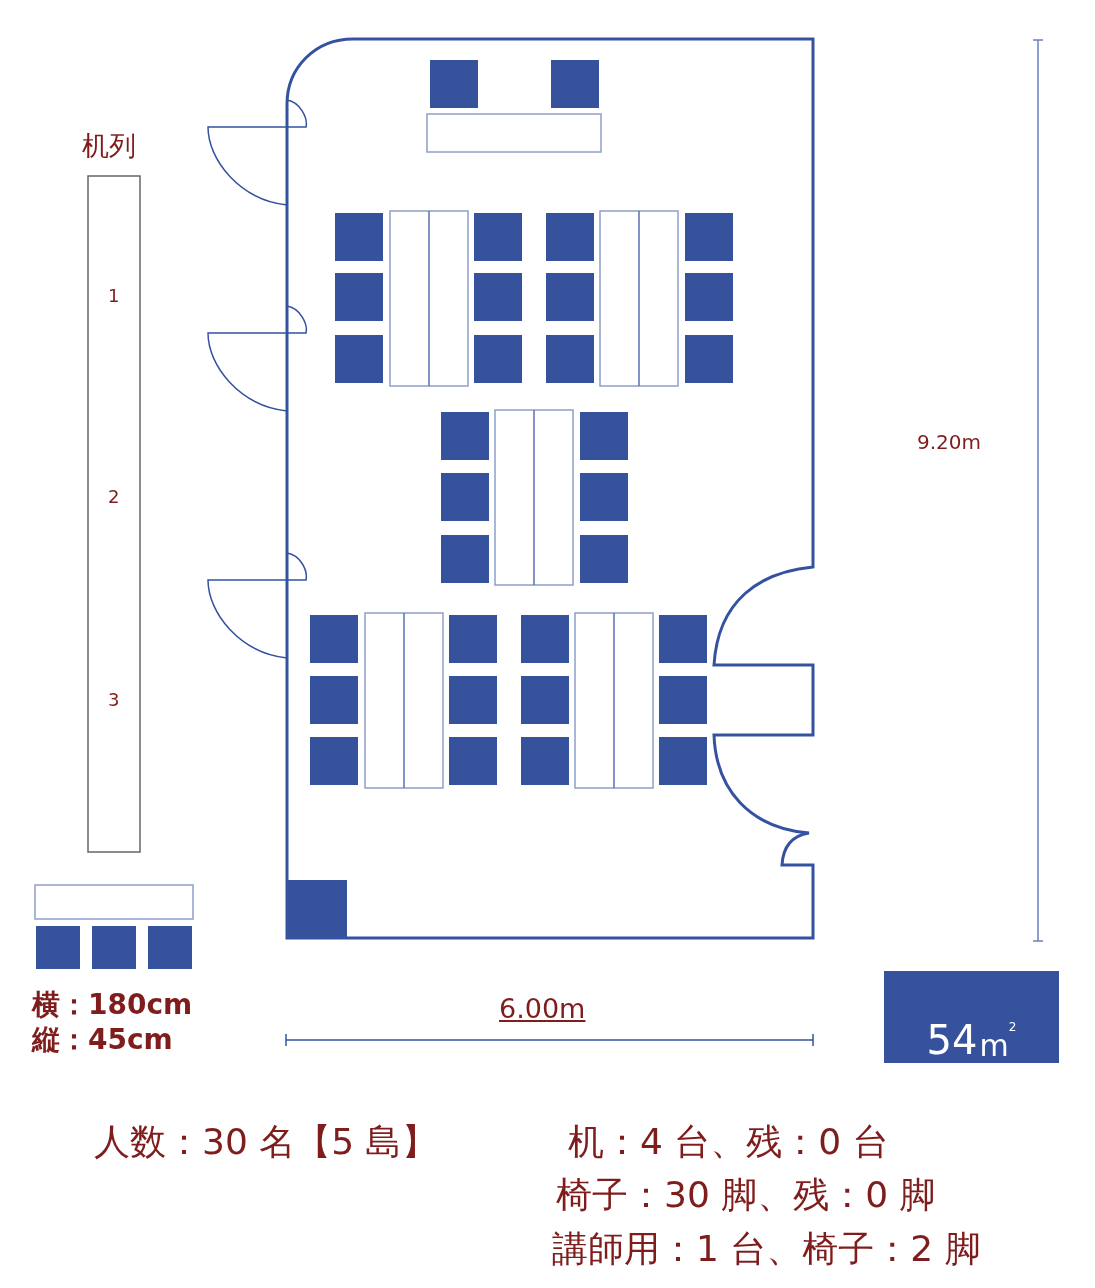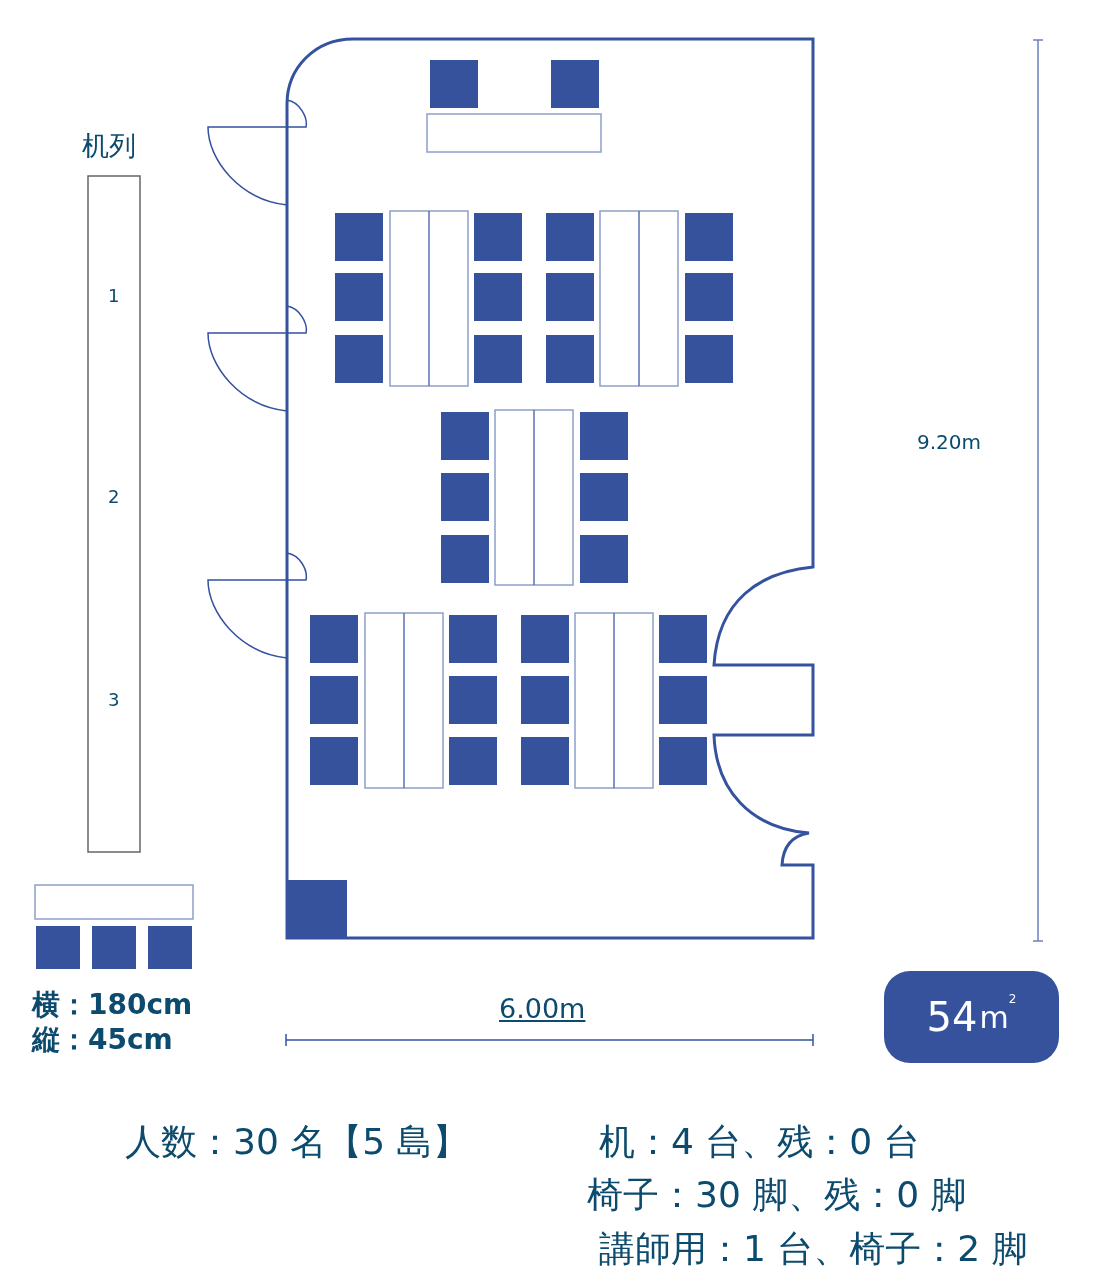--- a/index.html
+++ b/index.html
@@ -1,30 +1,30 @@
 <!DOCTYPE html>
 <html><head>
   <meta charset="utf-8">
   <style>
     html, body { margin: 0; padding: 0; background: #ffffff; }
     body { width: 1095px; height: 1288px; position: relative; overflow: hidden;
            font-family: "DejaVu Sans", "Liberation Sans", sans-serif; color: #111; }
     #plan { position: absolute; left: 0; top: 0; }
-    .lbl { position: absolute; white-space: nowrap; line-height: 1; color: #0c4a6e; }
+    .lbl { position: absolute; white-space: nowrap; line-height: 1; color: #7f1d1d; }
     .legend-title { left: 82px; top: 132px; font-size: 27px; }
     .row-num { position: absolute; left: 108px; font-size: 18px; }
     .dim-h { left: 499px; top: 995px; font-size: 27px; text-decoration: underline; }
     .dim-v { left: 917px; top: 432px; font-size: 20px; }
     .desk-size { left: 32px; font-size: 28px; font-weight: bold; }
     .area-box { position: absolute; left: 884px; top: 971px; width: 175px; height: 92px;
-                background: #36529c; color: #fff; display: flex; align-items: center;
-                justify-content: center; font-size: 40px; border-radius: 26px; }
+                background: #36529c; color: #fff; display: flex; align-items: flex-end;
+                justify-content: center; font-size: 40px; }
     .area-box sup { font-size: 12px; vertical-align: top; position: relative; top: -8px; }
     .area-unit { font-size: 30px; margin-left: 2px; }
-    .summary { font-size: 36px; margin-left: 31px; }
+    .summary { font-size: 36px; }
   </style>
 </head>
 <body>
 
 <svg id="plan" width="1095" height="1288" viewBox="0 0 1095 1288" xmlns="http://www.w3.org/2000/svg">
 
   <path d="M 353 39 L 813 39 L 813 567 C 760 572 718 600 714 665 L 813 665 L 813 735 L 714 735 C 716 790 750 828 809 833 C 790 836 783 848 782 865 L 813 865 L 813 938 L 287 938 L 287 104 C 287 68 315 39 353 39 Z" fill="none" stroke="#3552a0" stroke-width="3"></path>
 
   <g fill="none" stroke="#3552a0" stroke-width="1.5">
     <path d="M 287 100 C 300 102 308 118 306 127 L 208 127 C 208 160 240 200 287 205"></path>
@@ -129,13 +129,13 @@
 <div class="lbl dim-v">9.20m</div>
 
 <div class="area-box">
   <span>54</span>
   <span class="area-unit"><span>m</span><sup>2</sup></span>
 </div>
 
 <div class="lbl summary" style="left:94px; top:1124px">人数：30 名【5 島】</div>
 <div class="lbl summary" style="left:568px; top:1124px">机：4 台、残：0 台</div>
 <div class="lbl summary" style="left:556px; top:1177px">椅子：30 脚、残：0 脚</div>
-<div class="lbl summary" style="left:568px; top:1231px">講師用：1 台、椅子：2 脚</div>
+<div class="lbl summary" style="left:552px; top:1231px">講師用：1 台、椅子：2 脚</div>
 
 </body></html>

